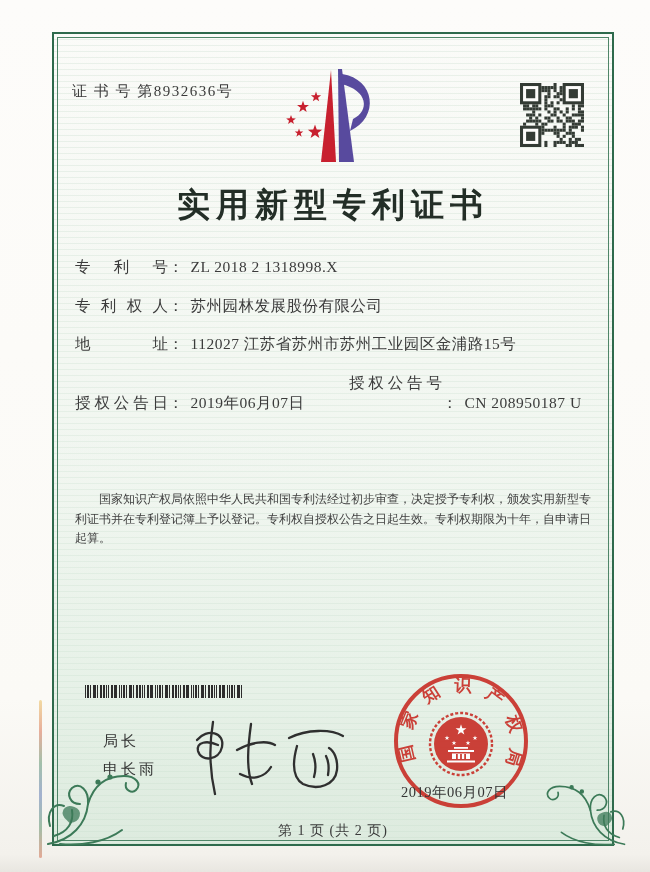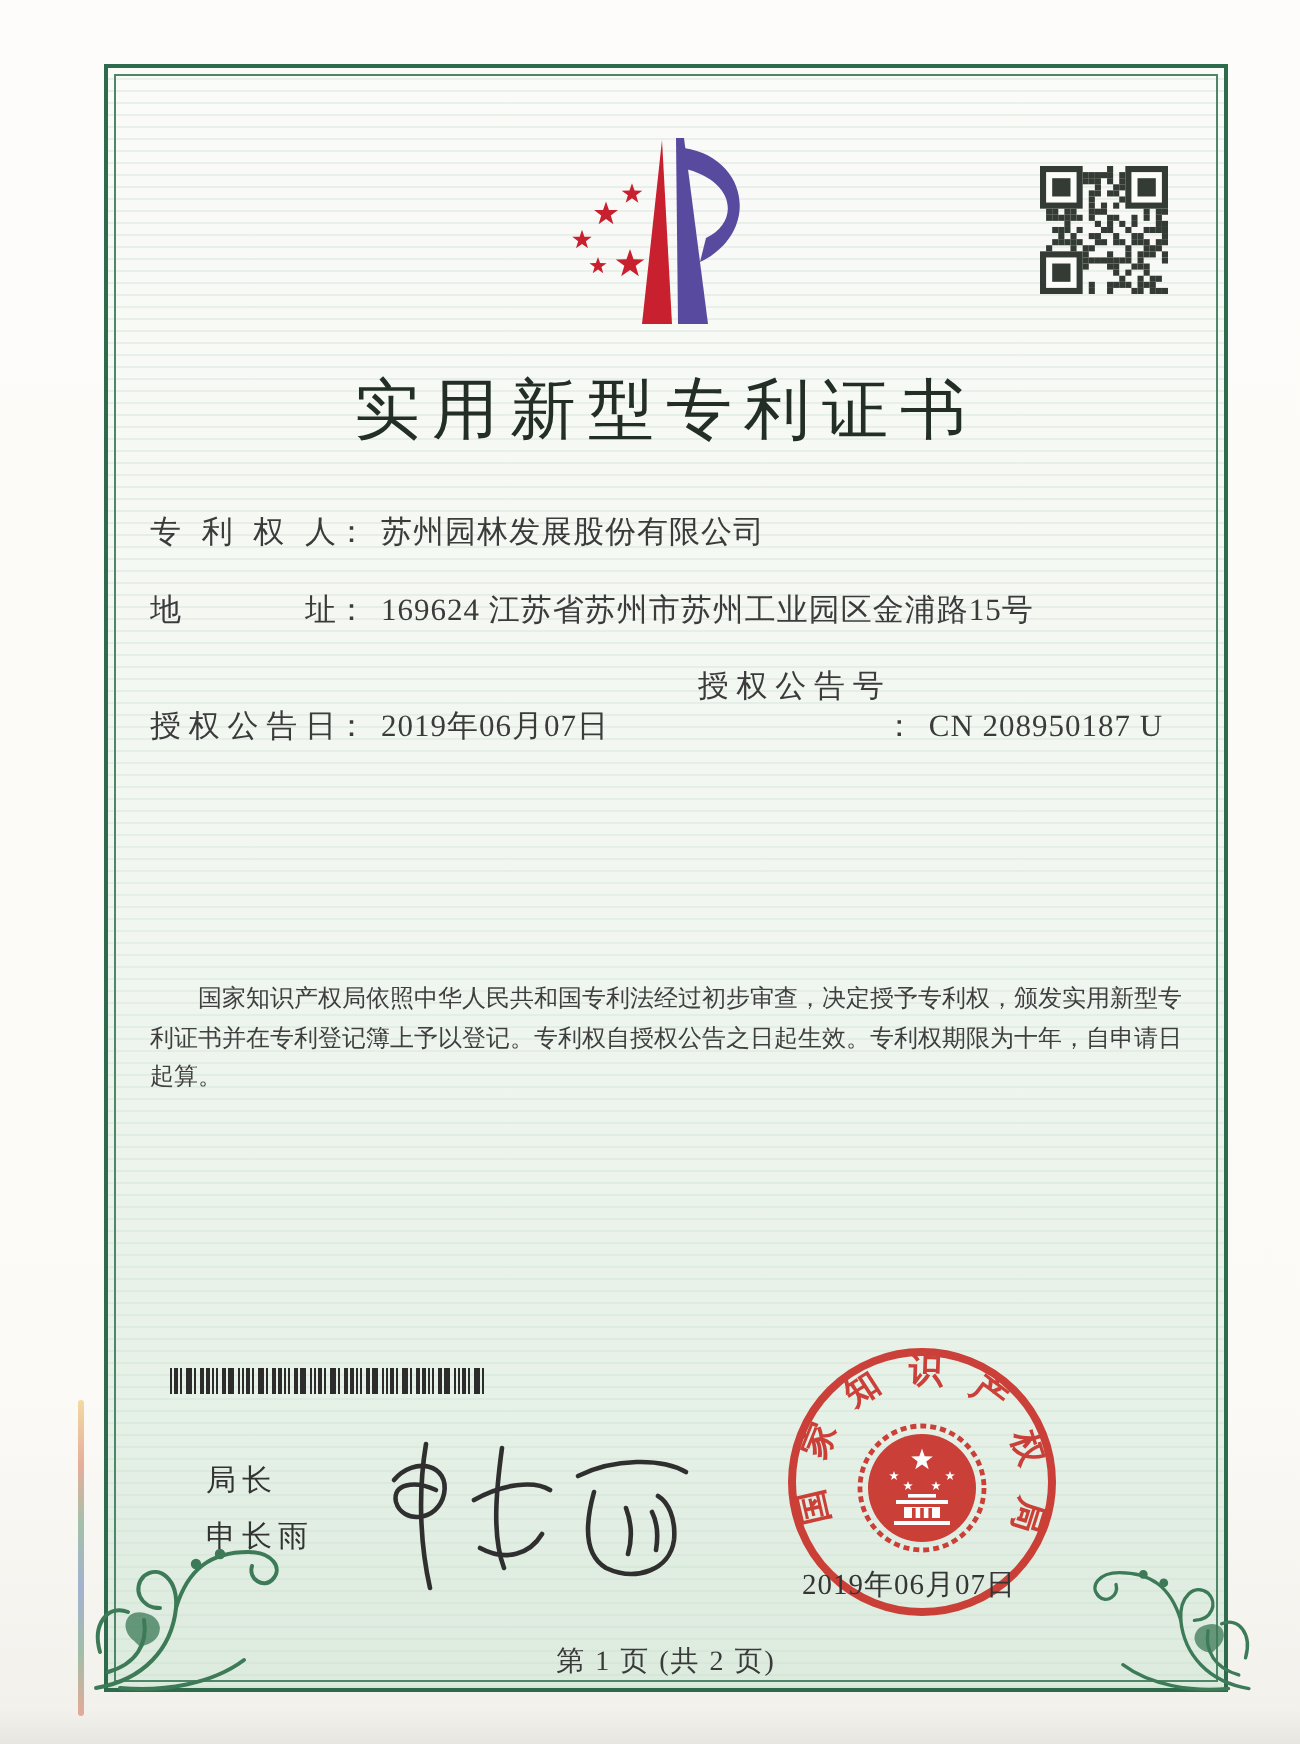--- a/index.html
+++ b/index.html
@@ -34,21 +34,21 @@
   }
   
   .cert-no{
     position:absolute;left:72px;top:82px;
     font-size:15px;letter-spacing:1.5px;color:var(--ink);
   }
   .logo{position:absolute;left:272px;top:58px;width:130px;height:130px;}
   .qr{position:absolute;left:520px;top:83px;width:64px;height:64px;}
   .title{
     position:absolute;left:52px;width:562px;top:183px;
-    text-align:center;font-size:33px;font-weight:normal;
+    text-align:center;font-size:33px;font-weight:bold;
     letter-spacing:6px;color:#232e27;
   }
   
   .fields{position:absolute;left:75px;top:256px;width:520px;font-size:15.5px;color:#3b3b3b;}
   .row{height:22px;line-height:22px;margin-bottom:16.5px;white-space:nowrap;}
   .flabel{
     display:inline-block;width:93px;vertical-align:top;
     text-align:justify;text-align-last:justify;text-justify:inter-character;
   }
   .fvalue{margin-left:7px;letter-spacing:0.5px;}
@@ -91,20 +91,21 @@
 </style>
 </head>
 <body>
 
 <div class="paper">
 
   <div class="frame">
     <div class="frame-inner"></div>
   </div>
 
+  <div class="cert-no">证 书 号 第8932636号</div>
 
   <div class="logo">
     <svg width="130" height="130" viewBox="0 0 130 128">
       <g fill="var(--logo-red)">
         <polygon points="59,11 49,103 64,103"></polygon>
         <g id="stars">
           <path transform="translate(44,38) scale(0.9)" d="M0,-6 L1.41,-1.94 L5.71,-1.85 L2.28,0.74 L3.53,4.85 L0,2.4 L-3.53,4.85 L-2.28,0.74 L-5.71,-1.85 L-1.41,-1.94 Z"></path>
           <path transform="translate(31,48) scale(1.05)" d="M0,-6 L1.41,-1.94 L5.71,-1.85 L2.28,0.74 L3.53,4.85 L0,2.4 L-3.53,4.85 L-2.28,0.74 L-5.71,-1.85 L-1.41,-1.94 Z"></path>
           <path transform="translate(19,61) scale(0.85)" d="M0,-6 L1.41,-1.94 L5.71,-1.85 L2.28,0.74 L3.53,4.85 L0,2.4 L-3.53,4.85 L-2.28,0.74 L-5.71,-1.85 L-1.41,-1.94 Z"></path>
           <path transform="translate(27,74) scale(0.75)" d="M0,-6 L1.41,-1.94 L5.71,-1.85 L2.28,0.74 L3.53,4.85 L0,2.4 L-3.53,4.85 L-2.28,0.74 L-5.71,-1.85 L-1.41,-1.94 Z"></path>
@@ -266,24 +267,27 @@
         <rect x="48" y="6" width="9" height="9"></rect>
         <rect x="0" y="42" width="21" height="21"></rect>
         <rect x="3" y="45" width="15" height="15" fill="#fcfcfa"></rect>
         <rect x="6" y="48" width="9" height="9"></rect>
       </svg></div>
 
   <div class="title">实用新型专利证书</div>
 
   <div class="fields">
     <div class="row">
+      <span class="flabel">专利号</span><span>：</span><span class="fvalue">ZL 2018 2 1318998.X</span>
+    </div>
+    <div class="row">
       <span class="flabel">专利权人</span><span>：</span><span class="fvalue">苏州园林发展股份有限公司</span>
     </div>
     <div class="row">
-      <span class="flabel">地址</span><span>：</span><span class="fvalue">169624 江苏省苏州市苏州工业园区金浦路15号</span>
+      <span class="flabel">地址</span><span>：</span><span class="fvalue">112027 江苏省苏州市苏州工业园区金浦路15号</span>
     </div>
     <div class="row">
       <span class="grant-group">
         <span class="flabel">授权公告日</span><span>：</span><span class="fvalue">2019年06月07日</span>
       </span>
       <span>
         <span class="flabel">授权公告号</span><span>：</span><span class="fvalue">CN 208950187 U</span>
       </span>
     </div>
   </div>

